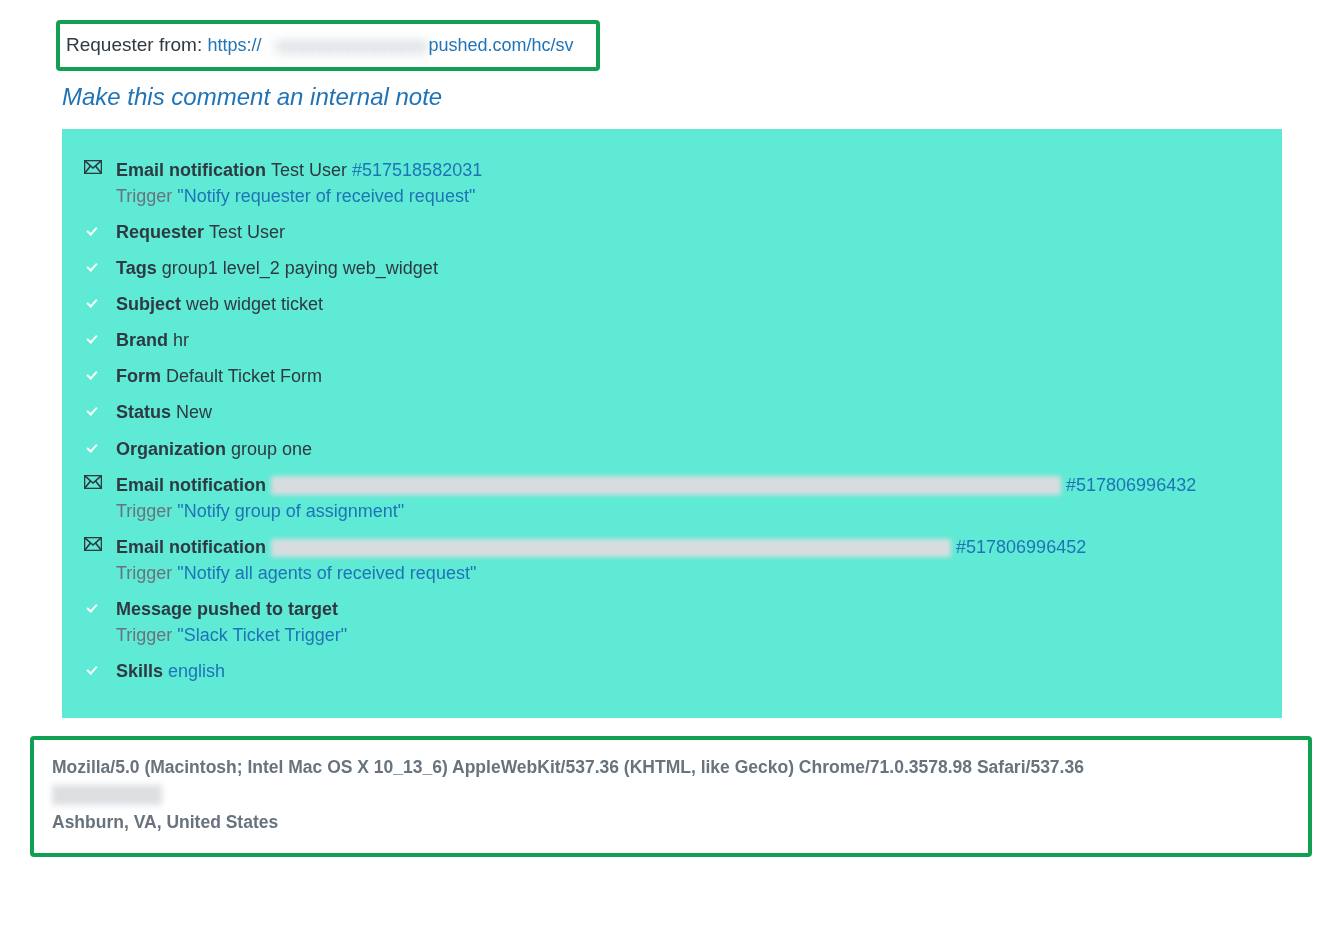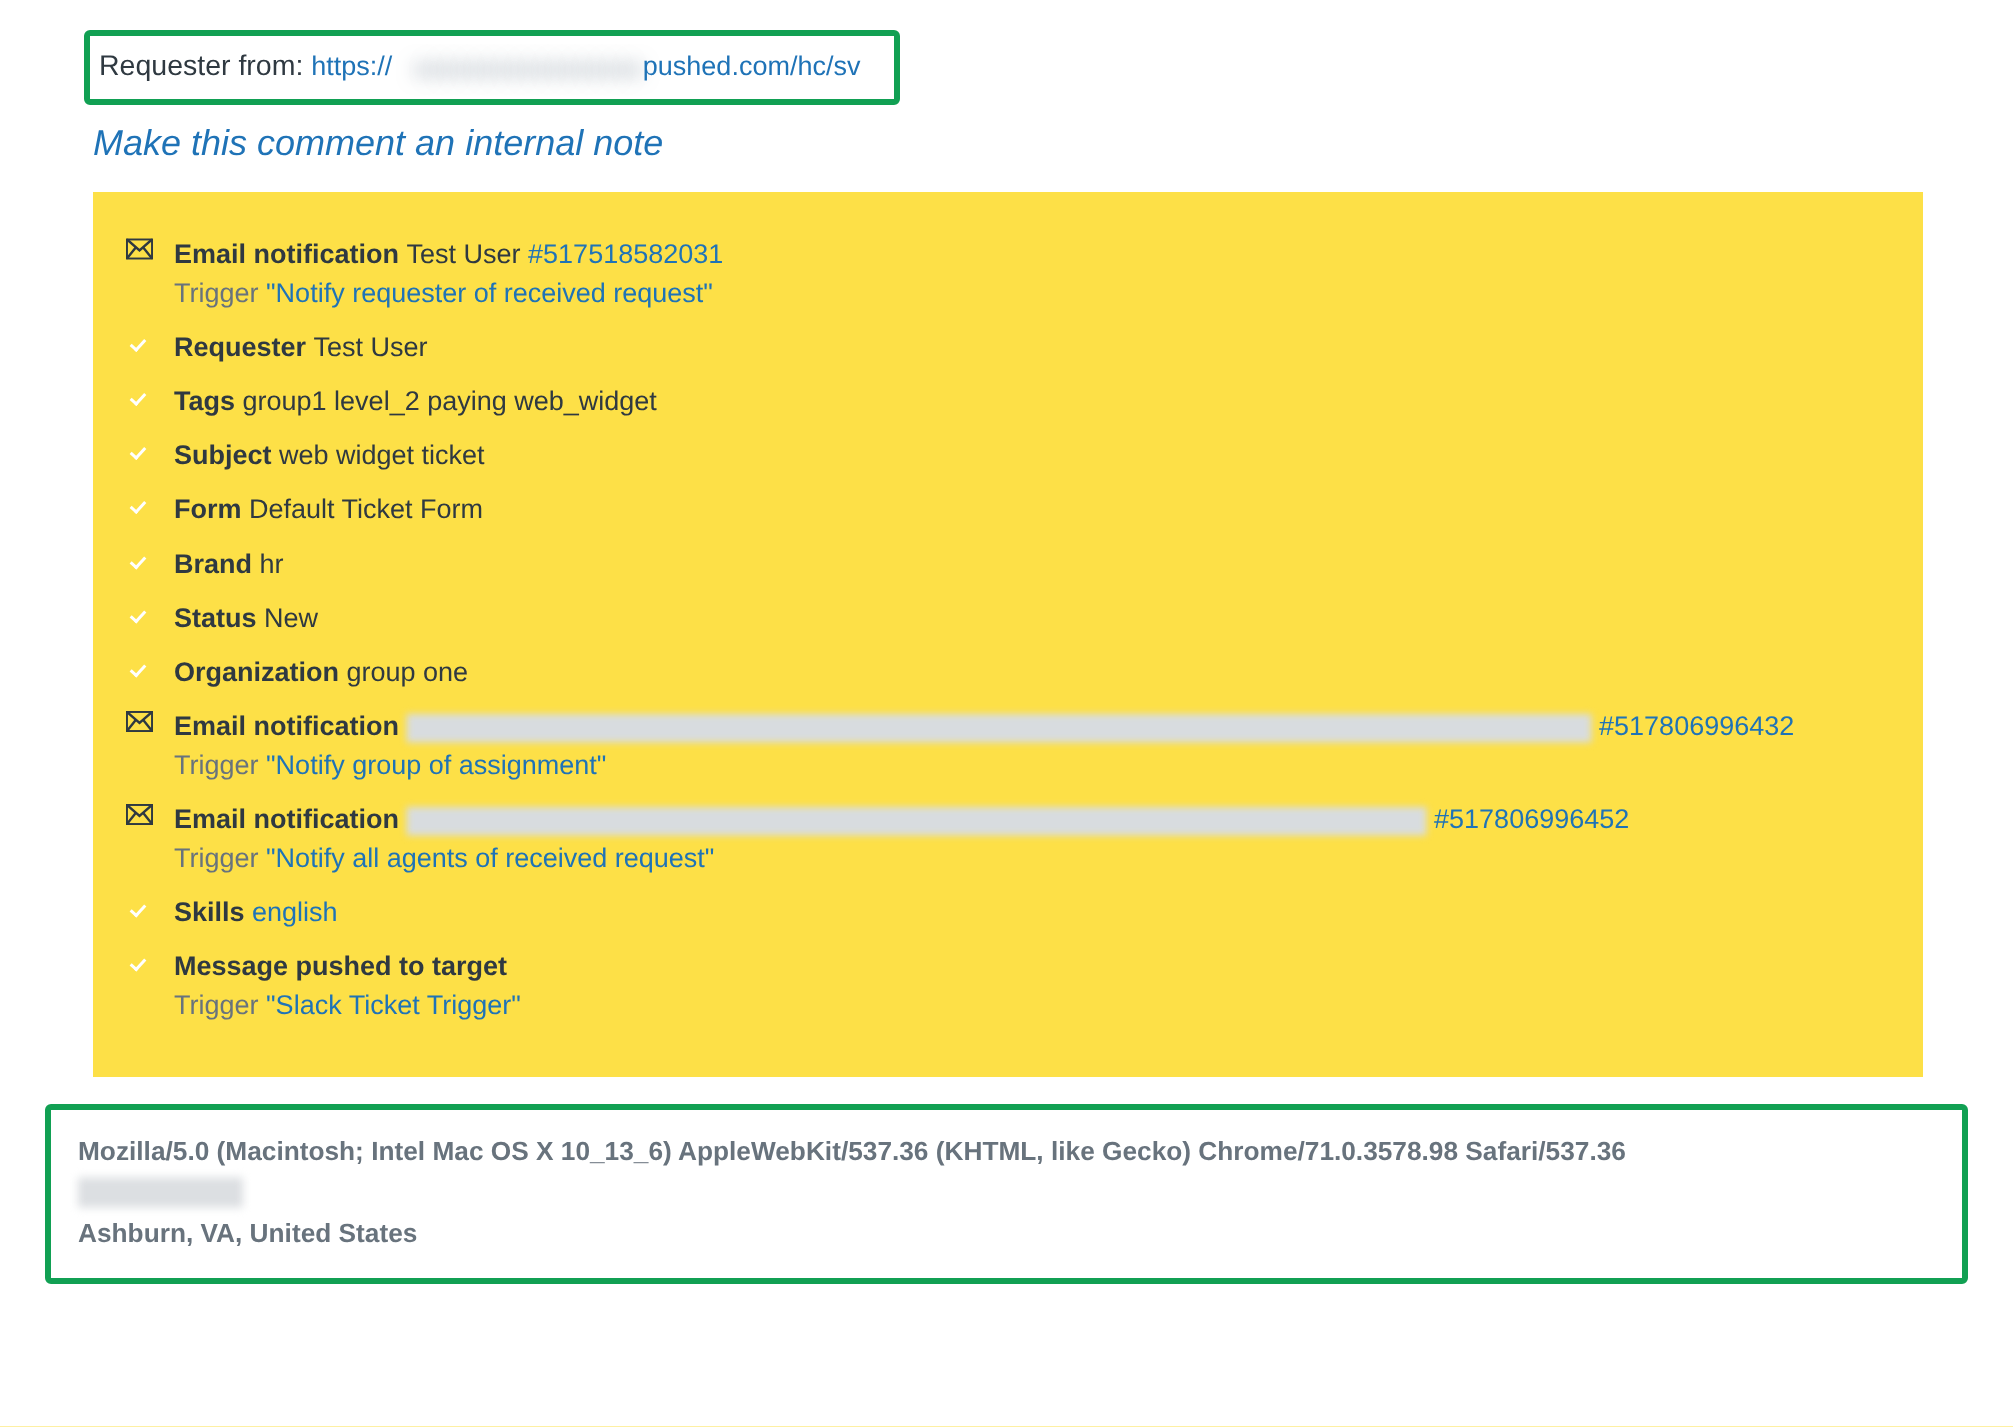--- a/index.html
+++ b/index.html
@@ -41,21 +41,21 @@
   .internal-note {
     margin-left: 32px;
     margin-top: 6px;
     font-style: italic;
     font-size: 24px;
     color: #1f73b7;
     cursor: pointer;
   }
   .events-panel {
     margin: 18px 30px 18px 32px;
-    background: #fde047;
+    background: #5eead4;
     padding: 18px 22px 24px 22px;
   }
   .event-row {
     display: flex;
     align-items: flex-start;
     gap: 12px;
     margin: 10px 0;
   }
   .icon-col {
     flex: 0 0 20px;
@@ -151,27 +151,27 @@
     </div>
     <div class="event-row">
       <div class="icon-col"><span class="check-icon"></span></div>
       <div class="body-col">
         <div><span class="label-bold">Subject </span><span class="val-plain">web widget ticket</span></div>
       </div>
     </div>
     <div class="event-row">
       <div class="icon-col"><span class="check-icon"></span></div>
       <div class="body-col">
+        <div><span class="label-bold">Brand </span><span class="val-plain">hr</span></div>
+      </div>
+    </div>
+    <div class="event-row">
+      <div class="icon-col"><span class="check-icon"></span></div>
+      <div class="body-col">
         <div><span class="label-bold">Form </span><span class="val-plain">Default Ticket Form</span></div>
-      </div>
-    </div>
-    <div class="event-row">
-      <div class="icon-col"><span class="check-icon"></span></div>
-      <div class="body-col">
-        <div><span class="label-bold">Brand </span><span class="val-plain">hr</span></div>
       </div>
     </div>
     <div class="event-row">
       <div class="icon-col"><span class="check-icon"></span></div>
       <div class="body-col">
         <div><span class="label-bold">Status </span><span class="val-plain">New</span></div>
       </div>
     </div>
     <div class="event-row">
       <div class="icon-col"><span class="check-icon"></span></div>
@@ -197,28 +197,28 @@
             <path d="M0.5 13.5 L6.5 6 M17.5 13.5 L11.5 6" fill="none" stroke="#2f3941" stroke-width="1.6"></path>
           </svg></span></div>
       <div class="body-col">
         <div><span class="label-bold">Email notification </span> <span class="blur-wide" style="width: 680px;">.</span> <span class="hash link-clickable">#517806996452</span></div>
         <div class="trigger-line"><span>Trigger </span><span class="link link-clickable">"Notify all agents of received request"</span></div>
       </div>
     </div>
     <div class="event-row">
       <div class="icon-col"><span class="check-icon"></span></div>
       <div class="body-col">
-        <div><span class="label-bold">Skills </span><span class="link link-clickable">english</span></div>
-      </div>
-    </div>
-    <div class="event-row">
-      <div class="icon-col"><span class="check-icon"></span></div>
-      <div class="body-col">
         <div><span class="label-bold">Message pushed to target</span></div>
         <div class="trigger-line"><span>Trigger </span><span class="link link-clickable">"Slack Ticket Trigger"</span></div>
+      </div>
+    </div>
+    <div class="event-row">
+      <div class="icon-col"><span class="check-icon"></span></div>
+      <div class="body-col">
+        <div><span class="label-bold">Skills </span><span class="link link-clickable">english</span></div>
       </div>
     </div>
   </div>
 
 
 <div class="green-box footer-box">
   <div>Mozilla/5.0 (Macintosh; Intel Mac OS X 10_13_6) AppleWebKit/537.36 (KHTML, like Gecko) Chrome/71.0.3578.98 Safari/537.36</div>
   <span class="footer-blur"></span>
   <div>Ashburn, VA, United States</div>
 </div>

